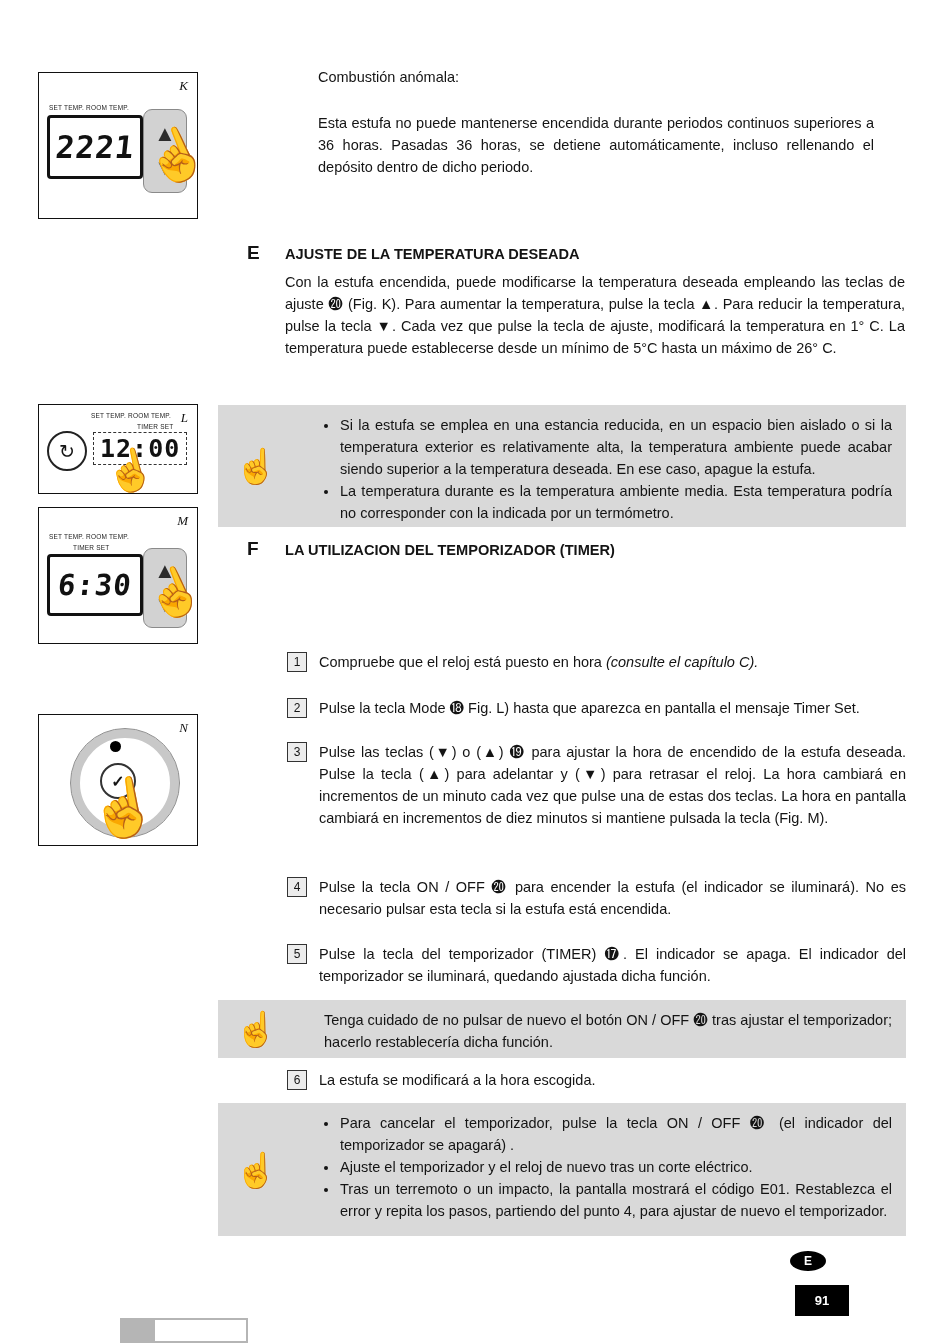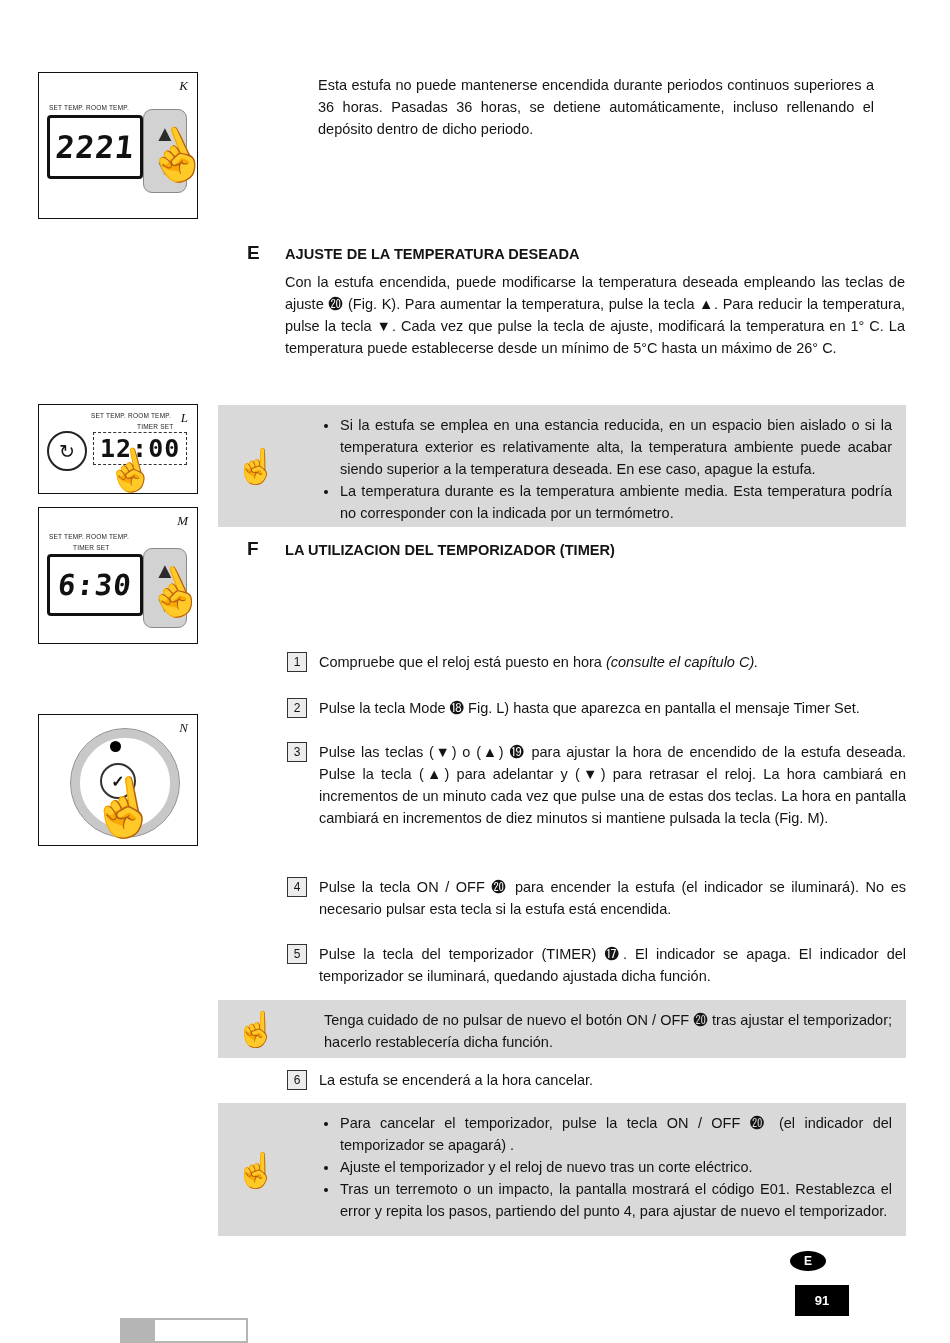--- a/index.html
+++ b/index.html
@@ -52,21 +52,22 @@
       <span class="lcd" style="font-size:31px">2221</span>
     </div>
     <div class="btn-panel" style="left:104px;top:36px;width:42px;height:82px">
       <span class="tri">▲</span>
       <span class="tri" style="color:#5a5a5a">▼</span>
     </div>
     <span class="finger" style="left:106px;top:58px;font-size:50px;transform:rotate(-24deg)">☝</span>
   </div>
 
   <div class="abs" style="left:318px;top:66px;width:556px">
-    <div class="body-text" style="margin-top:8px">Esta estufa no puede mantenerse encendida durante periodos continuos superiores a 36 horas. Pasadas 36 horas, se detiene automáticamente, incluso rellenando el depósito dentro de dicho periodo.</div>
+    <div class="body-text">Combustión anómala:</div>
+    <div class="body-text" style="margin-top:24px">Esta estufa no puede mantenerse encendida durante periodos continuos superiores a 36 horas. Pasadas 36 horas, se detiene automáticamente, incluso rellenando el depósito dentro de dicho periodo.</div>
   </div>
 
   <div class="sec-head" style="left:247px;top:242px;width:658px">
     <span class="sec-letter">E</span>
     <span class="sec-title">AJUSTE DE LA TEMPERATURA DESEADA</span>
   </div>
   <div class="abs body-text" style="left:285px;top:271px;width:620px">Con la estufa encendida, puede modificarse la temperatura deseada empleando las teclas de ajuste ⓴ (Fig. K). Para aumentar la temperatura, pulse la tecla ▲. Para reducir la temperatura, pulse la tecla ▼. Cada vez que pulse la tecla de ajuste, modificará la temperatura en 1° C. La temperatura puede establecerse desde un mínimo de 5°C hasta un máximo de 26° C.</div>
 
   <div class="note" style="top:405px;height:122px">
     <span class="note-hand">☝</span>
@@ -147,21 +148,21 @@
     <div class="step-text body-text">Pulse la tecla del temporizador (TIMER) ⓱. El indicador se apaga. El indicador del temporizador se iluminará, quedando ajustada dicha función.</div>
   </div>
 
   <div class="note" style="top:1000px;height:58px">
     <span class="note-hand">☝</span>
     <div class="note-body body-text">Tenga cuidado de no pulsar de nuevo el botón ON / OFF ⓴ tras ajustar el temporizador; hacerlo restablecería dicha función.</div>
   </div>
 
   <div class="step" style="top:1069px">
     <span class="step-num">6</span>
-    <div class="step-text body-text">La estufa se encenderá a la hora cancelar.</div>
+    <div class="step-text body-text">La estufa se modificará a la hora escogida.</div>
   </div>
 
   <div class="note" style="top:1103px;height:133px">
     <span class="note-hand">☝</span>
     <div class="note-body">
       <ul class="blist">
         <li class="body-text">Para cancelar el temporizador, pulse la tecla ON / OFF ⓴ (el indicador del temporizador se apagará) .</li>
         <li class="body-text">Ajuste el temporizador y el reloj de nuevo tras un corte eléctrico.</li>
         <li class="body-text">Tras un terremoto o un impacto, la pantalla mostrará el código E01. Restablezca el error y repita los pasos, partiendo del punto 4, para ajustar de nuevo el temporizador.</li>
       </ul>

